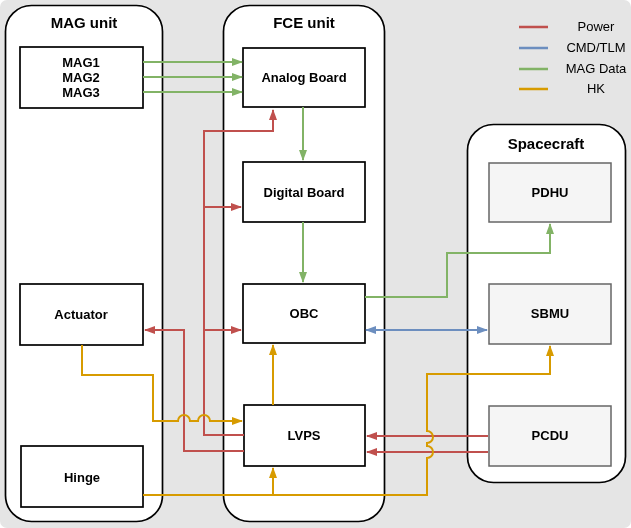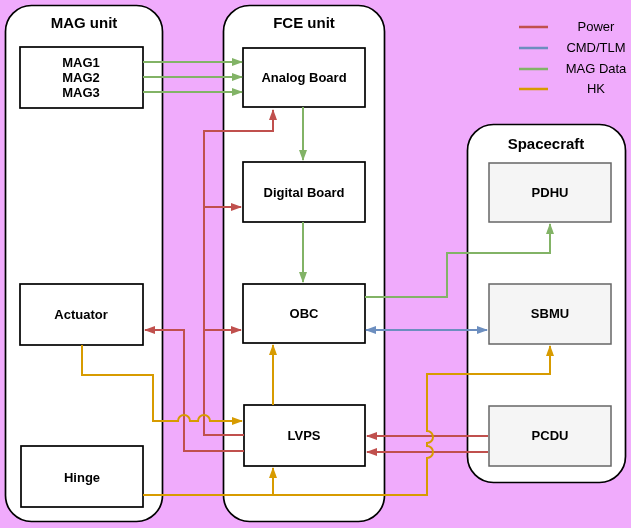--- a/index.html
+++ b/index.html
@@ -1,16 +1,16 @@
 <!DOCTYPE html>
 <html><head>
 <meta charset="utf-8">
 <style>
   html, body { margin: 0; padding: 0; background: #ffffff; }
-  .canvas { position: relative; width: 631px; height: 528px; background: #f0abfc; overflow: hidden; }
+  .canvas { position: relative; width: 631px; height: 528px; background: #e5e5e5; overflow: hidden; border-radius: 7px; }
   svg text {
     font-family: "Liberation Sans", sans-serif;
     fill: #000000;
   }
   .container-title { font-size: 15px; font-weight: bold; text-anchor: middle; }
   .box-label { font-size: 13px; font-weight: bold; text-anchor: middle; }
   .legend-label { font-size: 13px; font-weight: normal; text-anchor: middle; }
   .container-rect { fill: #ffffff; stroke: #000000; stroke-width: 1.7; }
   .white-box { stroke-width: 1.7; }
   .gray-box { stroke-width: 1.5; }

